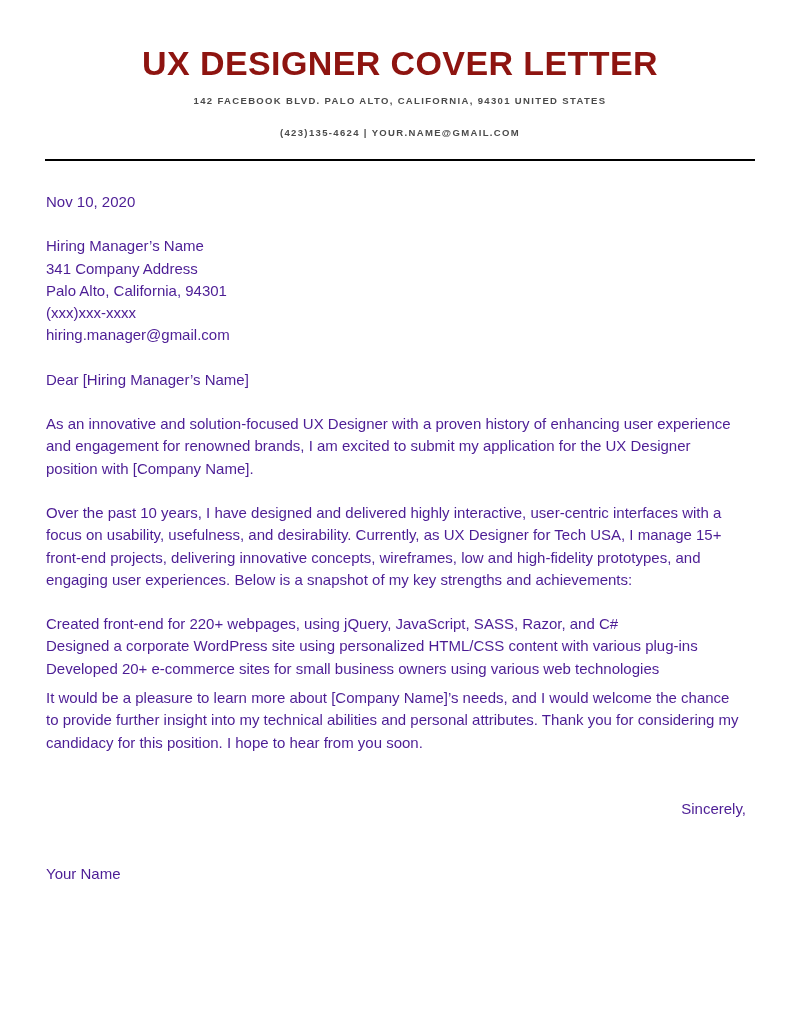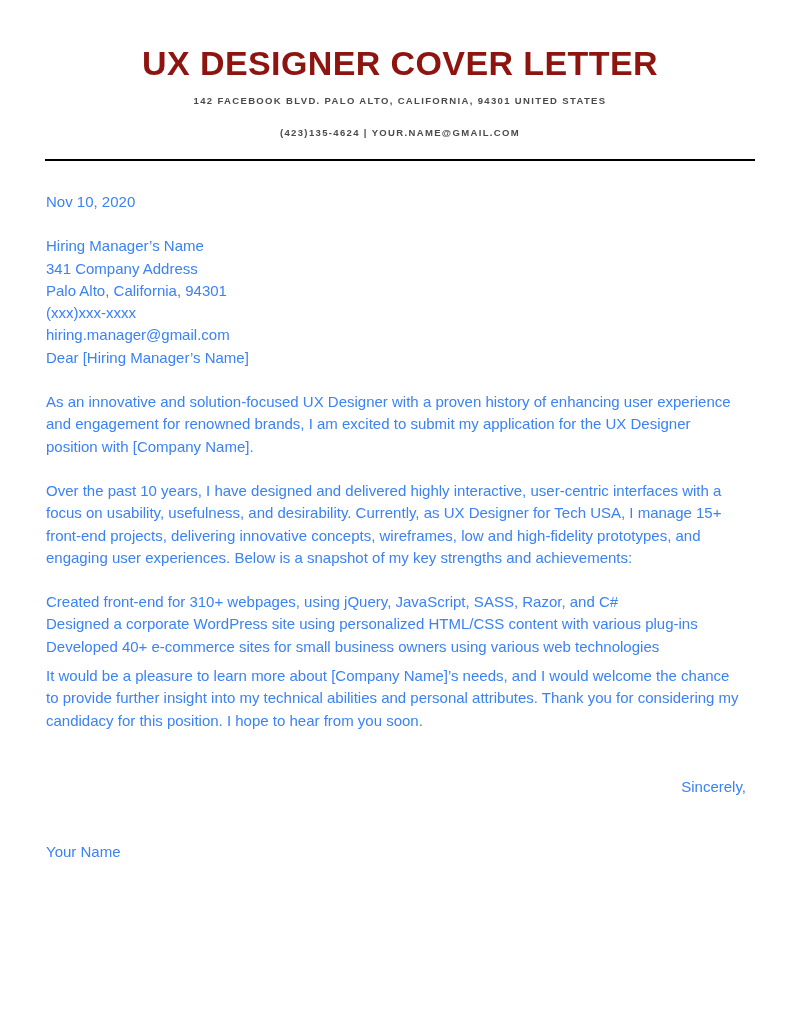--- a/index.html
+++ b/index.html
@@ -61,37 +61,38 @@
 
   
   .letter-body {
     padding: 0 46px 0 46px;
     margin-top: 0;
   }
 
   .block {
     font-size: 15px;
     line-height: 22.3px;
-    color: #3b82f6;
+    color: #4c1d95;
     width: 700px;
   }
 
   .date-block {
     margin-top: 30px;
   }
 
   .recipient-block {
     margin-top: 22px;
   }
 
   .recipient-line {
     display: block;
   }
 
   .salutation-block {
+    margin-top: 22px;
   }
 
   .para-block {
     margin-top: 22px;
     text-align: left;
   }
 
   .achievements-block {
     margin-top: 22px;
   }
@@ -140,23 +141,23 @@
       <span class="recipient-line">hiring.manager@gmail.com</span>
     </div>
 
     <div class="block salutation-block">Dear [Hiring Manager’s Name]</div>
 
     <div class="block para-block">As an innovative and solution-focused UX Designer with a proven history of enhancing user experience and engagement for renowned brands, I am excited to submit my application for the UX Designer position with [Company Name].</div>
 
     <div class="block para-block">Over the past 10 years, I have designed and delivered highly interactive, user-centric interfaces with a focus on usability, usefulness, and desirability. Currently, as UX Designer for Tech USA, I manage 15+ front-end projects, delivering innovative concepts, wireframes, low and high-fidelity prototypes, and engaging user experiences. Below is a snapshot of my key strengths and achievements:</div>
 
     <div class="block achievements-block">
-      <span class="achievement-line">Created front-end for 310+ webpages, using jQuery, JavaScript, SASS, Razor, and C#</span>
+      <span class="achievement-line">Created front-end for 220+ webpages, using jQuery, JavaScript, SASS, Razor, and C#</span>
       <span class="achievement-line">Designed a corporate WordPress site using personalized HTML/CSS content with various plug-ins</span>
-      <span class="achievement-line">Developed 40+ e-commerce sites for small business owners using various web technologies</span>
+      <span class="achievement-line">Developed 20+ e-commerce sites for small business owners using various web technologies</span>
     </div>
 
     <div class="block closing-block">It would be a pleasure to learn more about [Company Name]’s needs, and I would welcome the chance to provide further insight into my technical abilities and personal attributes. Thank you for considering my candidacy for this position. I hope to hear from you soon.</div>
 
     <div class="block signoff-block">Sincerely,</div>
 
     <div class="block signature-name-block">Your Name</div>
 
   </main>
 </div>

